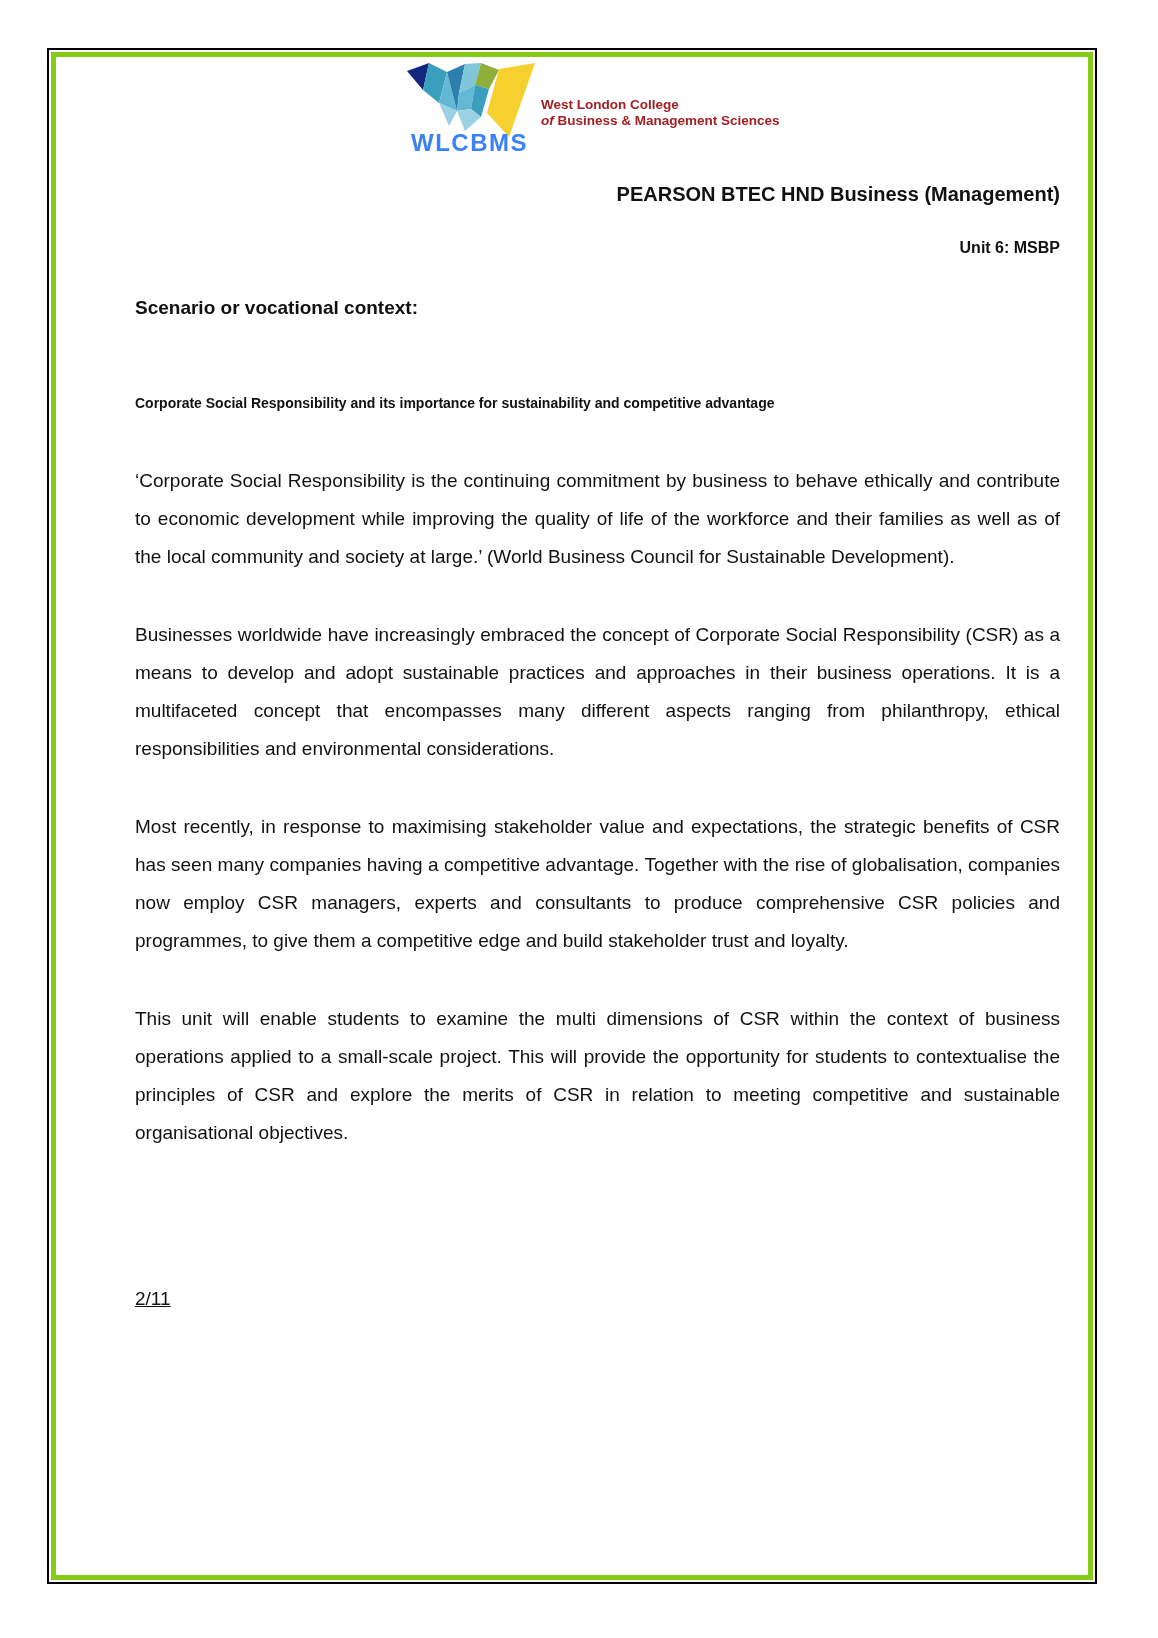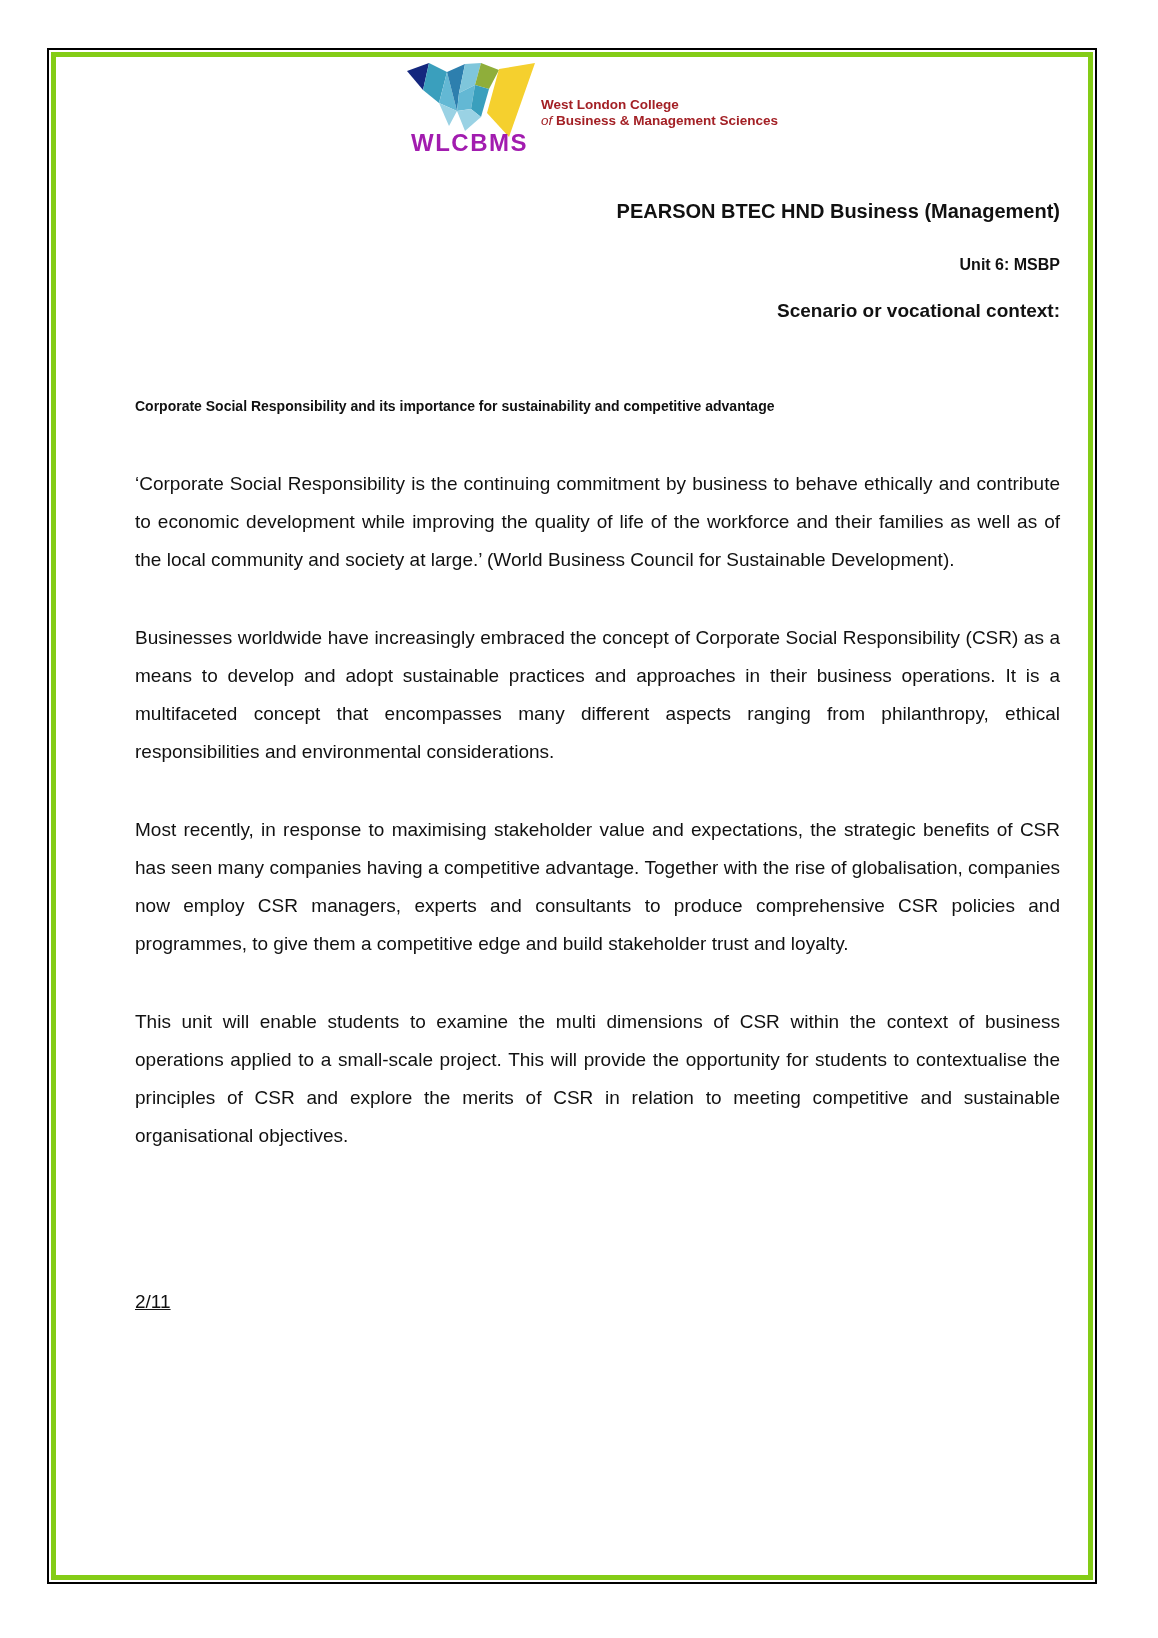--- a/index.html
+++ b/index.html
@@ -49,50 +49,50 @@
   }
   .college-text {
     position: absolute;
     left: 406px;
     top: 34px;
     font-size: 13.5px;
     line-height: 16px;
     font-weight: bold;
     white-space: nowrap;
   }
-  .college-text .of { font-style: italic; font-weight: normal; }
+  .college-text .of { font-style: italic; font-weight: bold; }
   .logo-acronym {
     position: absolute;
     left: 276px;
     top: 66px;
     font-size: 24px;
     font-weight: bold;
     letter-spacing: 1.5px;
   }
   
   .doc-title {
-    margin: 36px 0 0 0;
+    margin: 19px 0 0 0;
     font-size: 20px;
     line-height: 24px;
     font-weight: bold;
     text-align: right;
   }
   .doc-unit {
     margin: 30px 0 0 0;
     font-size: 16px;
     line-height: 24px;
     font-weight: bold;
     text-align: right;
   }
   .scenario-heading {
-    margin: 22px 0 0 0;
+    margin: 36px 0 0 0;
     font-size: 19px;
     line-height: 24px;
     font-weight: bold;
-    text-align: right;
+    text-align: left;
   }
   .topic-heading {
     margin: 64px 0 0 0;
     font-size: 14px;
     line-height: 38px;
     font-weight: bold;
     text-align: justify;
   }
   .body-para {
     margin: 40px 0 0 0;
@@ -126,21 +126,21 @@
           <polygon points="74,0 92,7 82,26 68,22" fill="#8FAE3A"></polygon>
           <polygon points="50,48 52,30 68,22 64,46" fill="#63B8D4"></polygon>
           <polygon points="64,46 68,22 82,26 74,54" fill="#3A9FBD"></polygon>
           <polygon points="50,48 64,46 74,54 58,68" fill="#9AD2E4"></polygon>
           <polygon points="92,6 128,0 102,74 80,50" fill="#F5D02E"></polygon>
         </svg>
         <div class="college-text" style="color: rgb(163, 32, 37);">
           <div>West London College</div>
           <div><span class="of">of</span><span> Business &amp; Management Sciences</span></div>
         </div>
-        <div class="logo-acronym" style="color: #a21caf;">WLCBMS</div>
+        <div class="logo-acronym" style="color: #3b82f6;">WLCBMS</div>
       </div>
 
       <p class="doc-title">PEARSON BTEC HND Business (Management)</p>
 
       <p class="doc-unit">Unit 6: MSBP</p>
 
       <p class="scenario-heading">Scenario or vocational context:</p>
 
       <p class="topic-heading">Corporate Social Responsibility and its importance for sustainability and competitive advantage</p>
 

